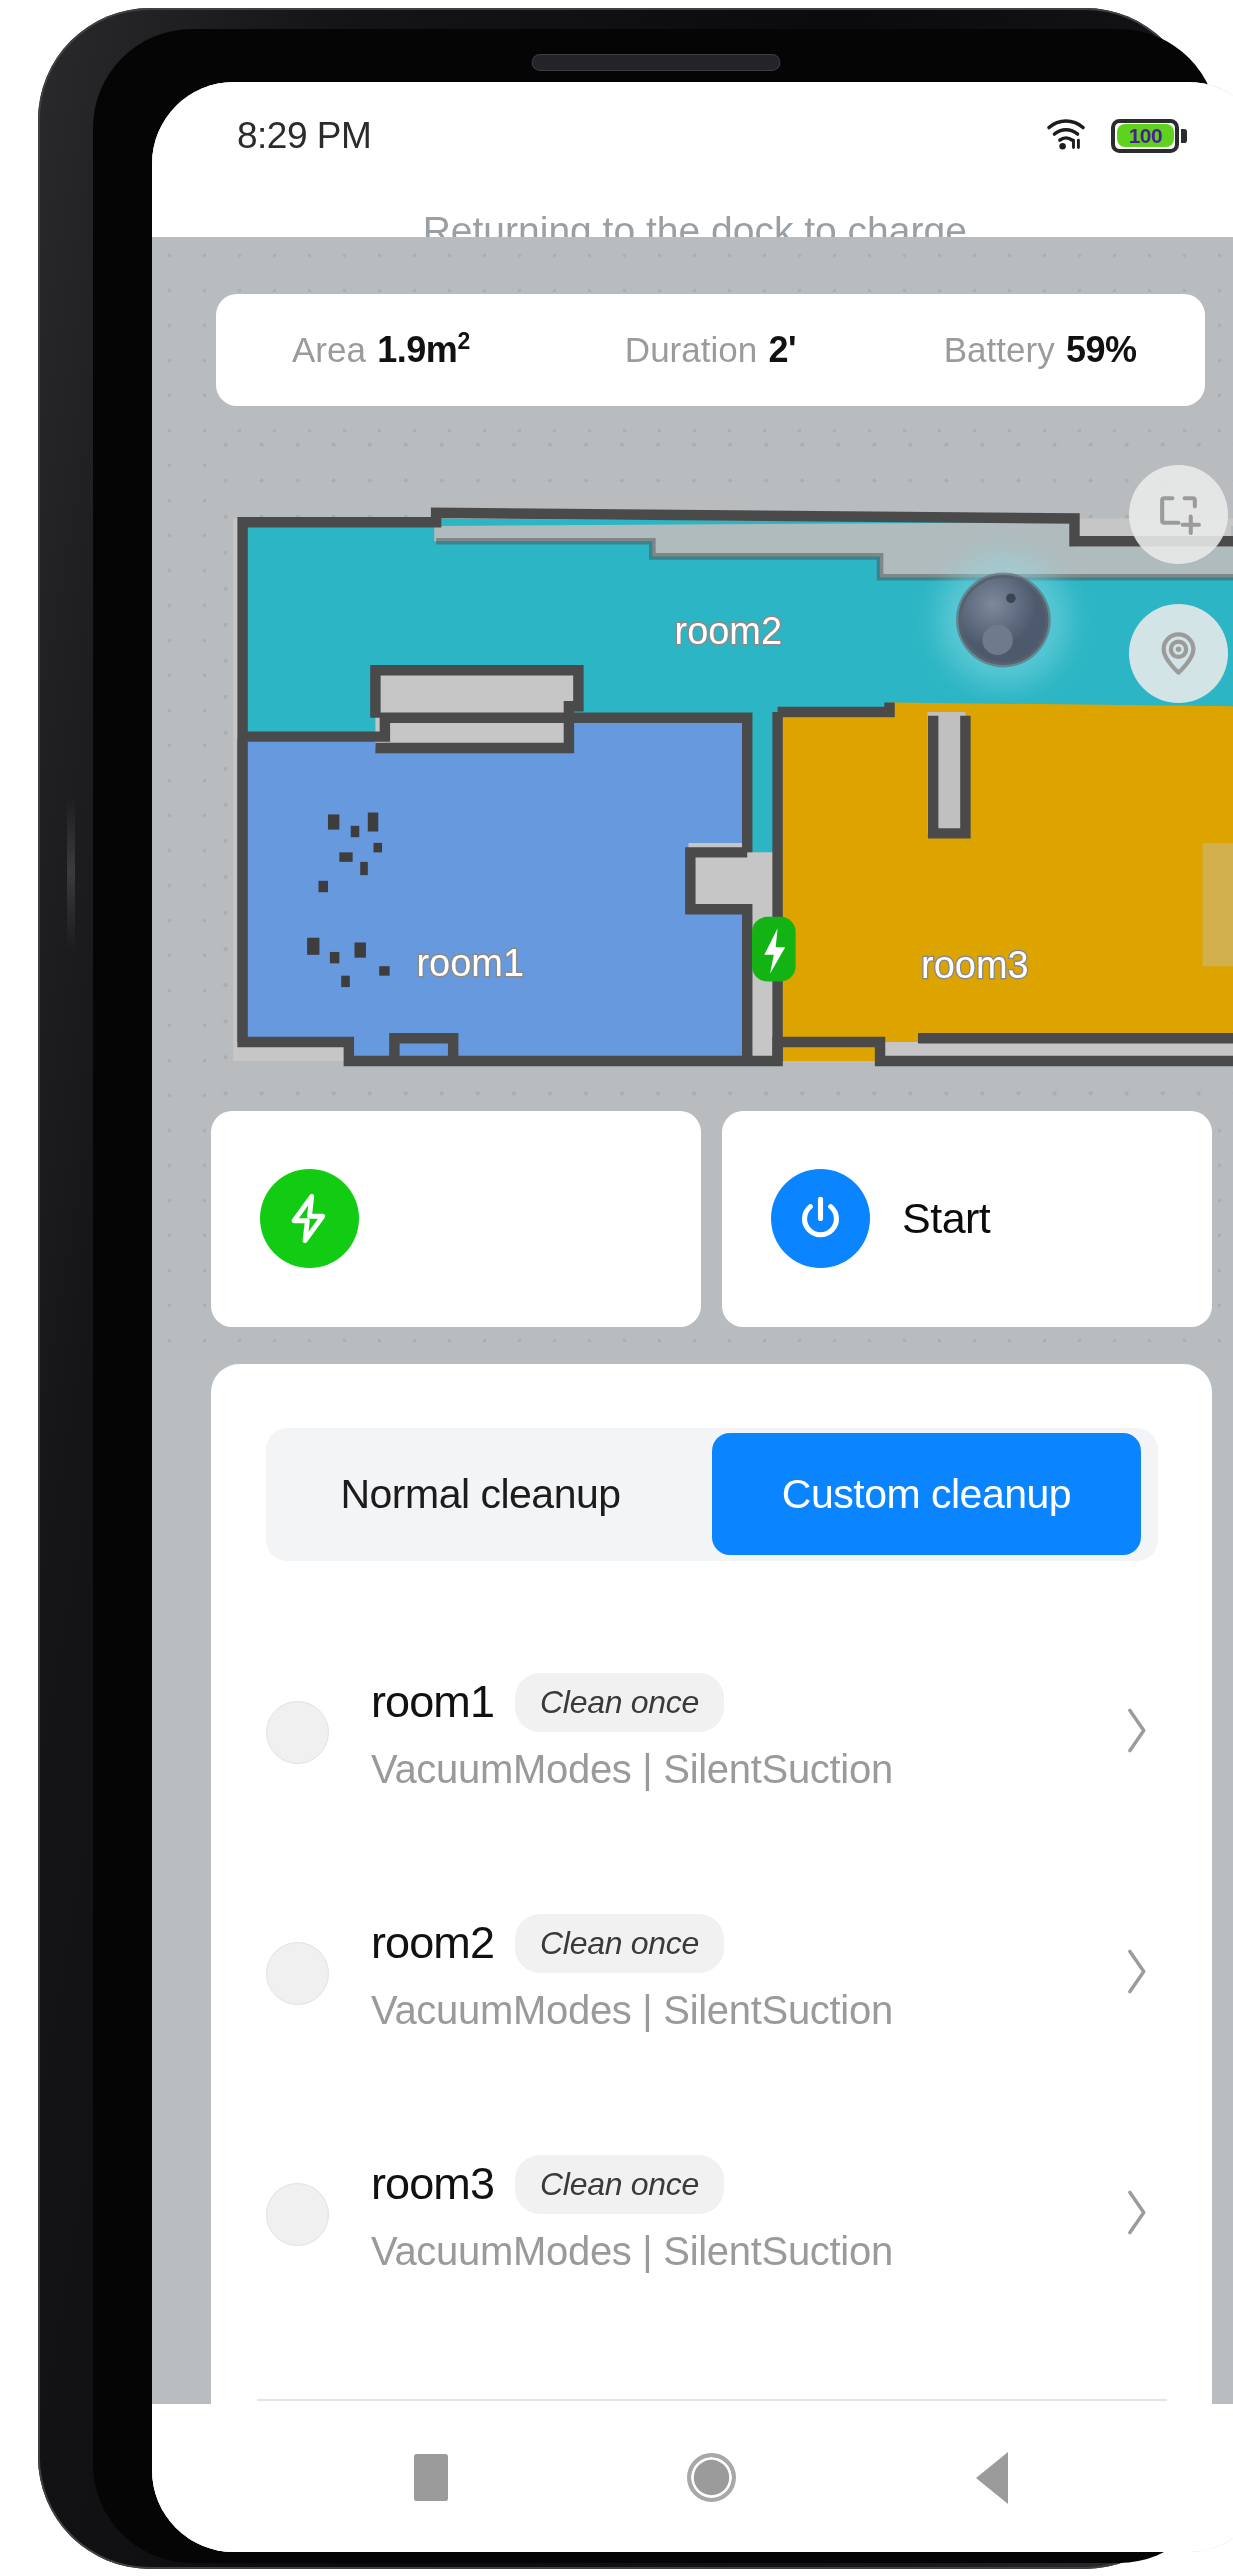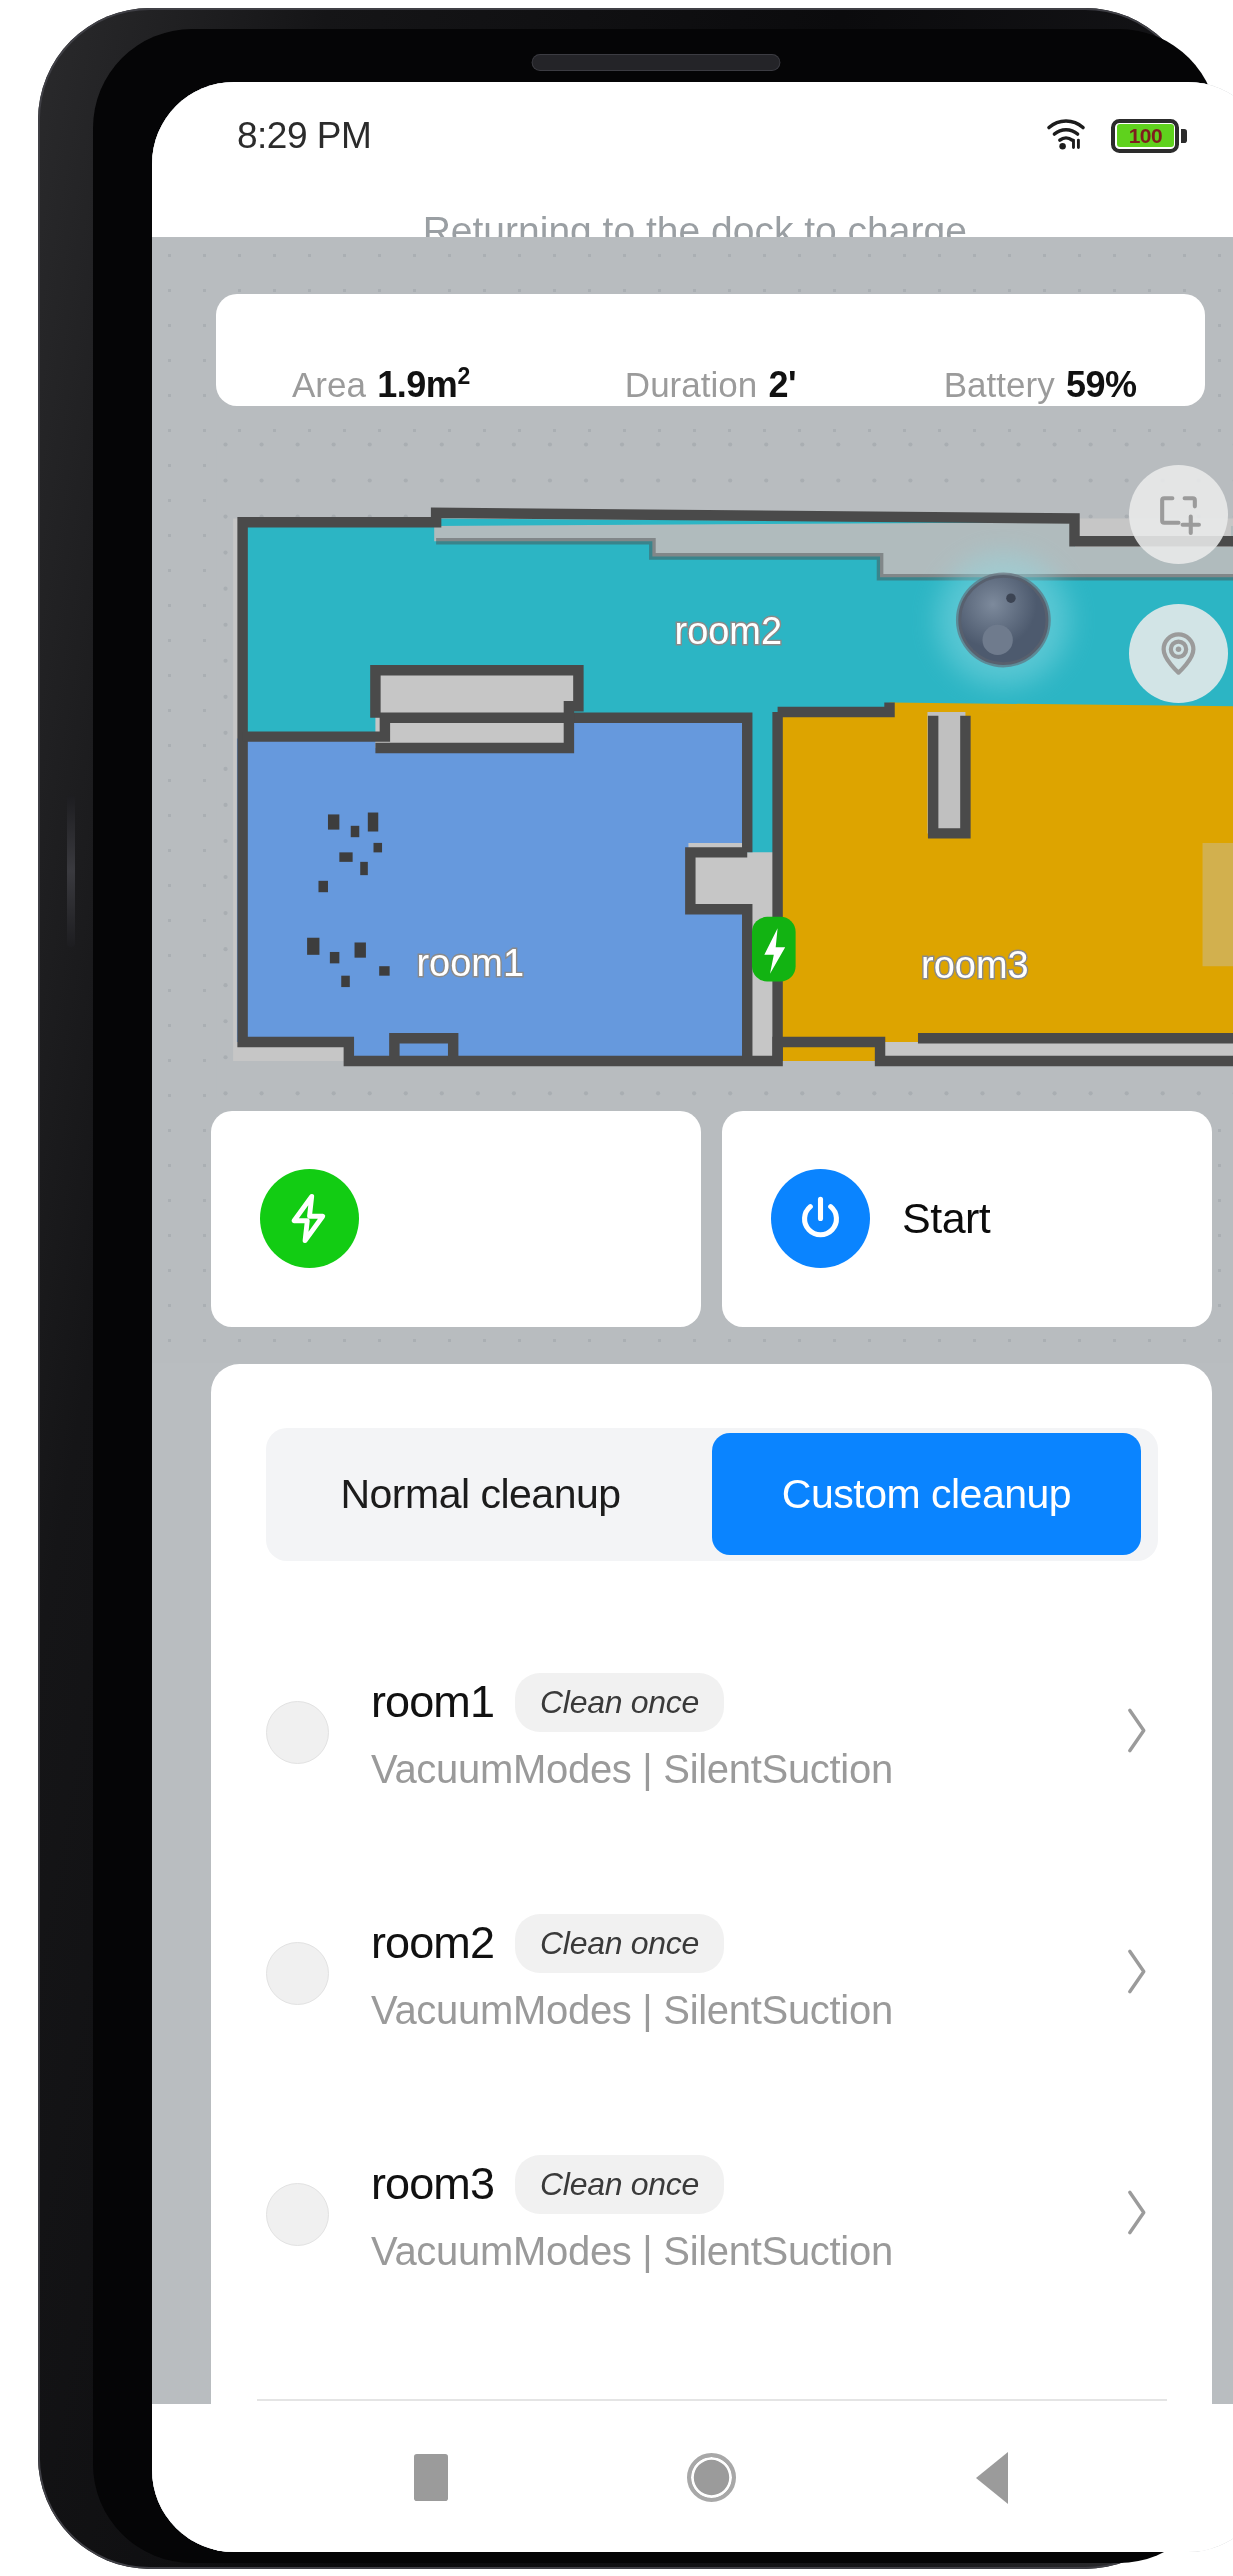--- a/index.html
+++ b/index.html
@@ -81,23 +81,23 @@
     width: 68px; height: 34px;
     border: 4.7px solid #2c2c2c;
     border-radius: 8.5px;
     background: #ffffff;
     display: flex; align-items: center; justify-content: center;
     padding: 1.9px;
   }
   .battery-fill {
     width: 100%; height: 100%;
     background: #5fd21d;
-    border-radius: 3px;
+    border-radius: 8px;
     display: flex; align-items: center; justify-content: center;
-    font-size: 21px; font-weight: bold; color: #7f1d1d;
+    font-size: 21px; font-weight: bold; color: #4c1d95;
     letter-spacing: -0.5px;
   }
   .battery-cap {
     width: 5.7px; height: 14.2px; background: #2c2c2c;
     border-radius: 0 2.8px 2.8px 0; margin-left: 1.9px;
   }
 
   
   .app {
     position: absolute; left: 0; top: 0;
@@ -125,21 +125,21 @@
     background-size: 35px 35px;
   }
 
   
   .stats-card {
     position: absolute;
     left: 64px; top: 212px;
     width: 989px; height: 112px;
     background: #ffffff;
     border-radius: 21px;
-    display: flex; align-items: flex-end;
+    display: flex; align-items: center;
   }
   .stat { flex: 1; display: flex; align-items: baseline; justify-content: center; gap: 11.4px; }
   .stat-label { font-size: 35px; color: #9b9b9b; }
   .stat-value { font-size: 36px; color: #111; font-weight: 600; letter-spacing: -0.5px; }
   .sup { font-size: 23px; vertical-align: super; }
 
   
   .map-wrap {
     position: absolute;
     left: 64px; top: 353px;

